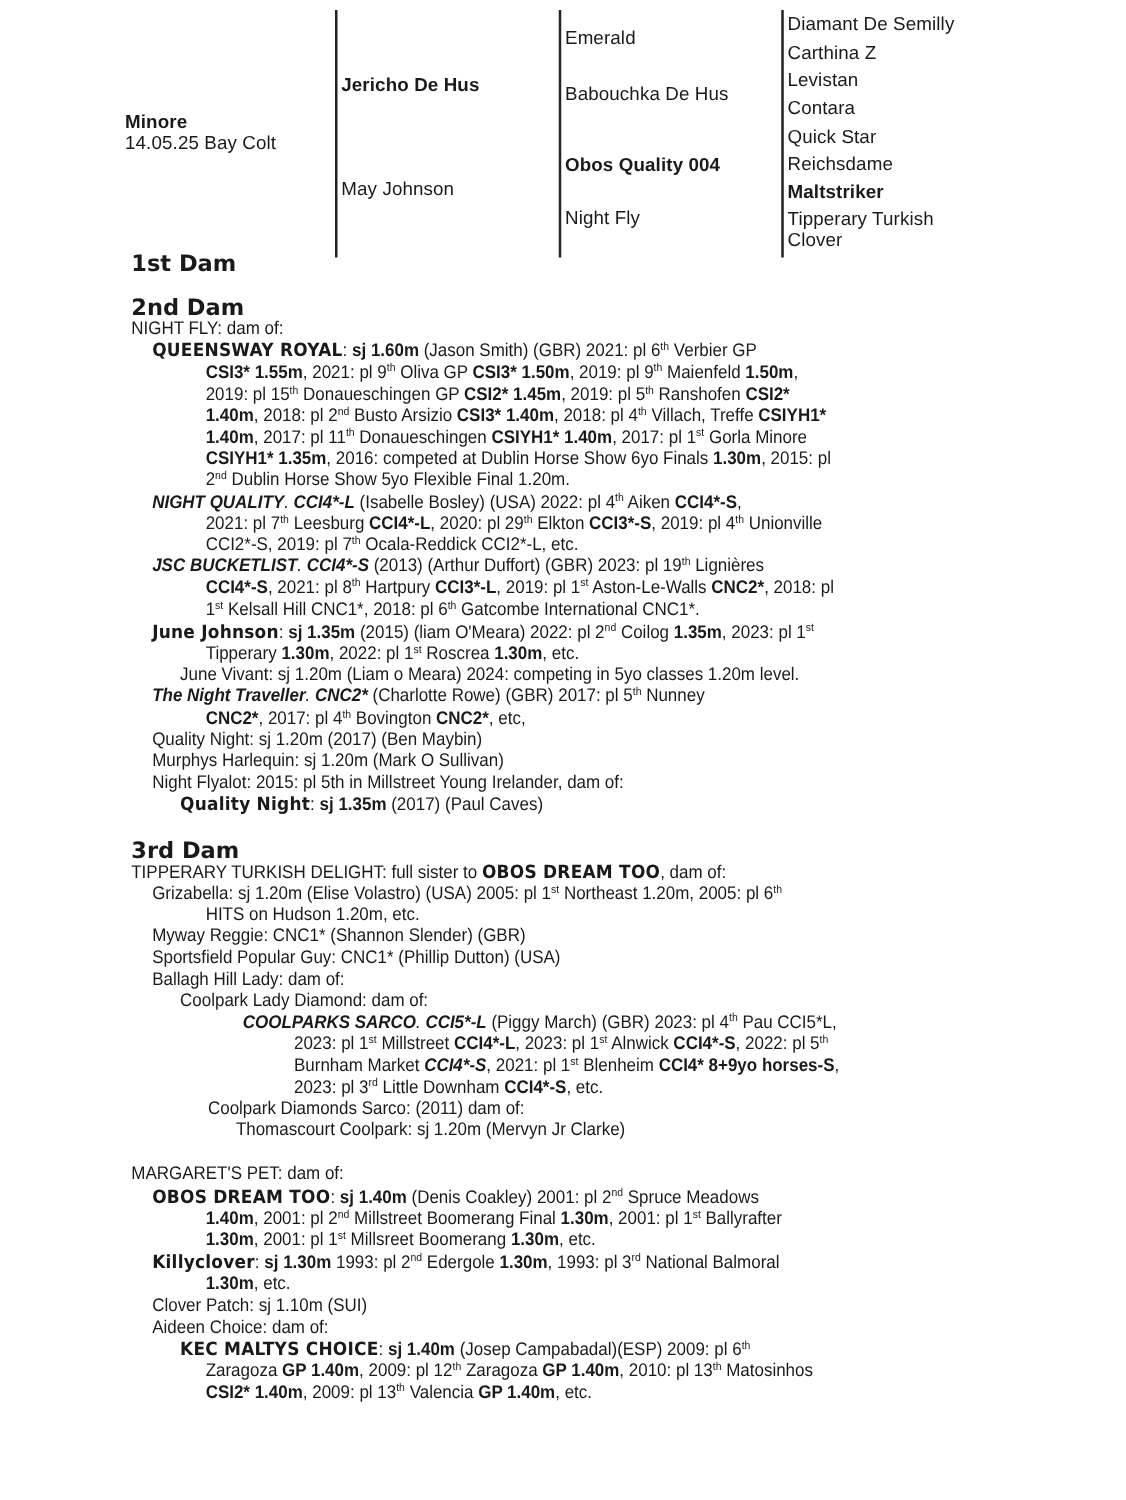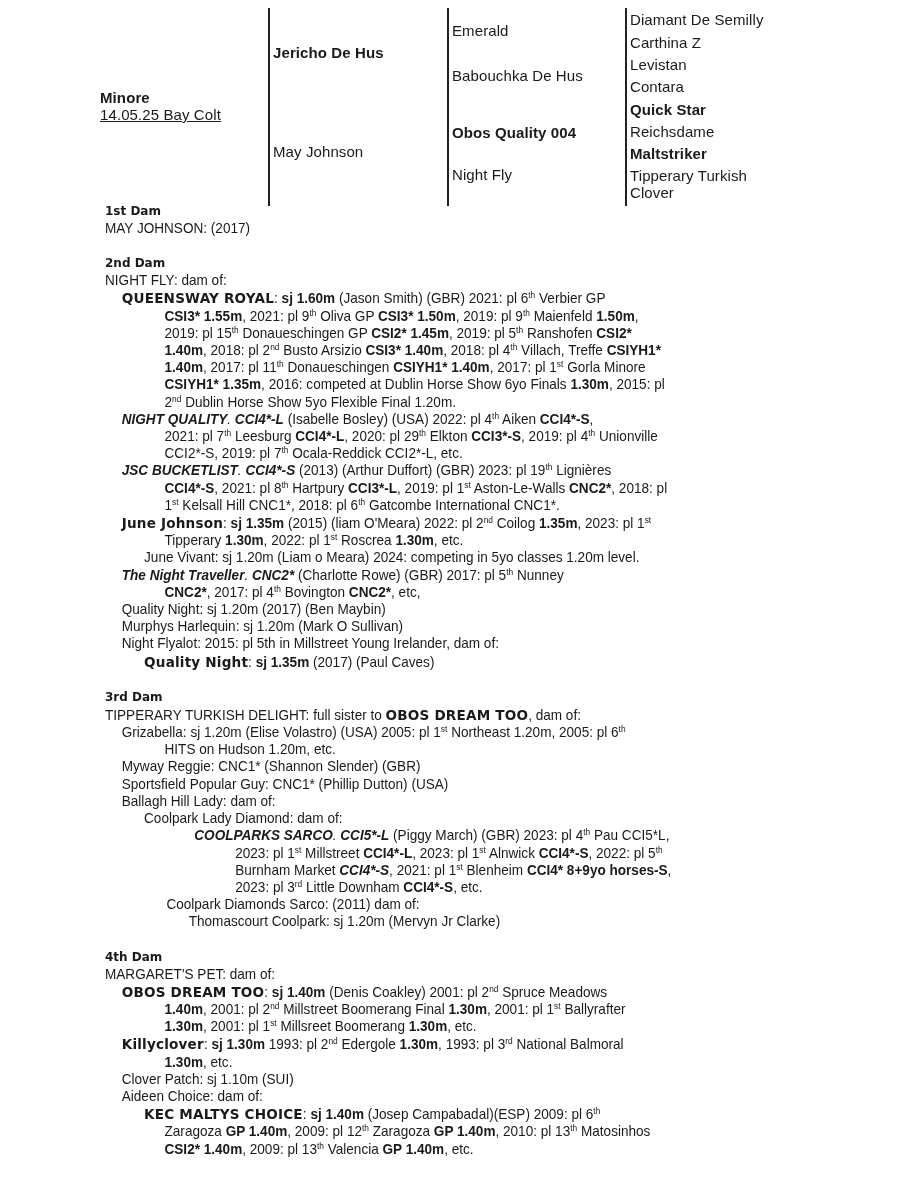--- a/index.html
+++ b/index.html
@@ -11,21 +11,21 @@
   .ped { position: absolute; left: 0; top: 0; width: 901px; height: 210px; }
   .vline { position: absolute; background: #222; width: 2px; }
   .ped-text { position: absolute; font-size: 15px; white-space: nowrap; font-family: "Liberation Sans", sans-serif; letter-spacing: 0.1px; }
   .b { font-weight: bold; }
   .i { font-style: italic; }
   .bi { font-weight: bold; font-style: italic; }
   .wide { font-family: "DejaVu Sans", sans-serif; font-weight: bold; letter-spacing: 0.2px; }
   sup { font-size: 9px; line-height: 0; vertical-align: 5px; }
 
   .doc { position: absolute; left: 105px; top: 203px; width: 720px; font-size: 14.6px; line-height: 17.2px; }
-  .sec-head { font-family: "DejaVu Sans", sans-serif; font-weight: bold; font-size: 12px; line-height: 17px; }
+  .sec-head { font-family: "DejaVu Sans", sans-serif; font-weight: bold; font-size: 18px; line-height: 17px; }
   .sec { margin-bottom: 18px; }
   .line { transform: scaleX(0.93); transform-origin: left; white-space: nowrap; }
   .l0 { padding-left: 0; }
   .l1 { padding-left: 18px; }
   .l2 { padding-left: 42px; }
   .l3 { padding-left: 66px; }
   .l4 { padding-left: 96px; }
   .cont1 { padding-left: 64px; }
   .cont2 { padding-left: 90px; }
   .cont3 { padding-left: 140px; }
@@ -33,47 +33,44 @@
 </head>
 <body>
 
 <div class="ped">
 
   <div class="vline" style="left:268px; top:8px; height:198px;"></div>
   <div class="vline" style="left:447px; top:8px; height:198px;"></div>
   <div class="vline" style="left:625px; top:8px; height:198px;"></div>
 
   <div class="ped-text b" style="left:100px; top:89px;">Minore</div>
-  <div class="ped-text" style="left:100px; top:106px;text-decoration:underline;">14.05.25 Bay Colt</div>
+  <div class="ped-text" style="left:100px; top:106px;">14.05.25 Bay Colt</div>
 
-  <div class="ped-text b" style="left:273px; top:44px;">Jericho De Hus</div>
+  <div class="ped-text b" style="left:273px; top:60px;">Jericho De Hus</div>
   <div class="ped-text" style="left:273px; top:143px;">May Johnson</div>
 
   <div class="ped-text" style="left:452px; top:22px;">Emerald</div>
   <div class="ped-text" style="left:452px; top:67px;">Babouchka De Hus</div>
   <div class="ped-text b" style="left:452px; top:112px;margin-top:12px;">Obos Quality 004</div>
   <div class="ped-text" style="left:452px; top:166px;">Night Fly</div>
 
   <div class="ped-text" style="left:630px; top:11px;">Diamant De Semilly</div>
   <div class="ped-text" style="left:630px; top:34px;">Carthina Z</div>
   <div class="ped-text" style="left:630px; top:56px;">Levistan</div>
   <div class="ped-text" style="left:630px; top:78px;">Contara</div>
-  <div class="ped-text" style="left:630px; top:101px;font-weight:bold;">Quick Star</div>
+  <div class="ped-text" style="left:630px; top:101px;">Quick Star</div>
   <div class="ped-text" style="left:630px; top:123px;">Reichsdame</div>
   <div class="ped-text b" style="left:630px; top:145px;">Maltstriker</div>
   <div class="ped-text" style="left:630px; top:167px;">Tipperary Turkish</div>
   <div class="ped-text" style="left:630px; top:184px;">Clover</div>
 </div>
 
 <div class="doc">
   <div class="sec">
     <div class="sec-head">1st Dam</div>
-    <div class="sec-body">
-        <div class="line l0"><span>MAY JOHNSON: (2017)</span></div>
-      </div>
   </div>
   <div class="sec">
     <div class="sec-head">2nd Dam</div>
     <div class="sec-body">
         <div class="line l0"><span>NIGHT FLY: dam of:</span></div>
         <div class="line l1"><span class="wide">QUEENSWAY ROYAL</span><span>: </span><span class="b">sj 1.60m</span><span> (Jason Smith) (GBR) 2021: pl 6</span><sup>th</sup><span> Verbier GP</span></div>
         <div class="line cont1"><span class="b">CSI3* 1.55m</span><span>, 2021: pl 9</span><sup>th</sup><span> Oliva GP </span><span class="b">CSI3* 1.50m</span><span>, 2019: pl 9</span><sup>th</sup><span> Maienfeld </span><span class="b">1.50m</span><span>,</span></div>
         <div class="line cont1"><span>2019: pl 15</span><sup>th</sup><span> Donaueschingen GP </span><span class="b">CSI2* 1.45m</span><span>, 2019: pl 5</span><sup>th</sup><span> Ranshofen </span><span class="b">CSI2*</span></div>
         <div class="line cont1"><span class="b">1.40m</span><span>, 2018: pl 2</span><sup>nd</sup><span> Busto Arsizio </span><span class="b">CSI3* 1.40m</span><span>, 2018: pl 4</span><sup>th</sup><span> Villach, Treffe </span><span class="b">CSIYH1*</span></div>
         <div class="line cont1"><span class="b">1.40m</span><span>, 2017: pl 11</span><sup>th</sup><span> Donaueschingen </span><span class="b">CSIYH1* 1.40m</span><span>, 2017: pl 1</span><sup>st</sup><span> Gorla Minore</span></div>
@@ -108,21 +105,20 @@
         <div class="line l2"><span>Coolpark Lady Diamond: dam of:</span></div>
         <div class="line l4"><span class="bi">COOLPARKS SARCO</span><span class="i">. </span><span class="bi">CCI5*-L</span><span> (Piggy March) (GBR) 2023: pl 4</span><sup>th</sup><span> Pau CCI5*L,</span></div>
         <div class="line cont3"><span>2023: pl 1</span><sup>st</sup><span> Millstreet </span><span class="b">CCI4*-L</span><span>, 2023: pl 1</span><sup>st</sup><span> Alnwick </span><span class="b">CCI4*-S</span><span>, 2022: pl 5</span><sup>th</sup></div>
         <div class="line cont3"><span>Burnham Market </span><span class="bi">CCI4*-S</span><span>, 2021: pl 1</span><sup>st</sup><span> Blenheim </span><span class="b">CCI4* 8+9yo horses-S</span><span>,</span></div>
         <div class="line cont3"><span>2023: pl 3</span><sup>rd</sup><span> Little      Downham </span><span class="b">CCI4*-S</span><span>, etc.</span></div>
         <div class="line l3"><span>Coolpark Diamonds Sarco: (2011) dam of:</span></div>
         <div class="line cont2"><span>Thomascourt Coolpark: sj 1.20m (Mervyn Jr Clarke)</span></div>
       </div>
   </div>
   <div class="sec">
-    <div class="sec-head">4th Dam</div>
     <div class="sec-body">
         <div class="line l0"><span>MARGARET'S PET: dam of:</span></div>
         <div class="line l1"><span class="wide">OBOS DREAM TOO</span><span>: </span><span class="b">sj 1.40m</span><span> (Denis Coakley) 2001: pl 2</span><sup>nd</sup><span> Spruce Meadows</span></div>
         <div class="line cont1"><span class="b">1.40m</span><span>, 2001: pl 2</span><sup>nd</sup><span> Millstreet Boomerang Final </span><span class="b">1.30m</span><span>, 2001: pl 1</span><sup>st</sup><span> Ballyrafter</span></div>
         <div class="line cont1"><span class="b">1.30m</span><span>, 2001: pl 1</span><sup>st</sup><span> Millsreet Boomerang </span><span class="b">1.30m</span><span>, etc.</span></div>
         <div class="line l1"><span class="wide">Killyclover</span><span>: </span><span class="b">sj 1.30m</span><span> 1993: pl 2</span><sup>nd</sup><span> Edergole </span><span class="b">1.30m</span><span>, 1993: pl 3</span><sup>rd</sup><span> National Balmoral</span></div>
         <div class="line cont1"><span class="b">1.30m</span><span>, etc.</span></div>
         <div class="line l1"><span>Clover Patch: sj 1.10m (SUI)</span></div>
         <div class="line l1"><span>Aideen Choice: dam of:</span></div>
         <div class="line l2"><span class="wide">KEC MALTYS CHOICE</span><span>: </span><span class="b">sj 1.40m</span><span> (Josep Campabadal)(ESP) 2009: pl 6</span><sup>th</sup></div>

